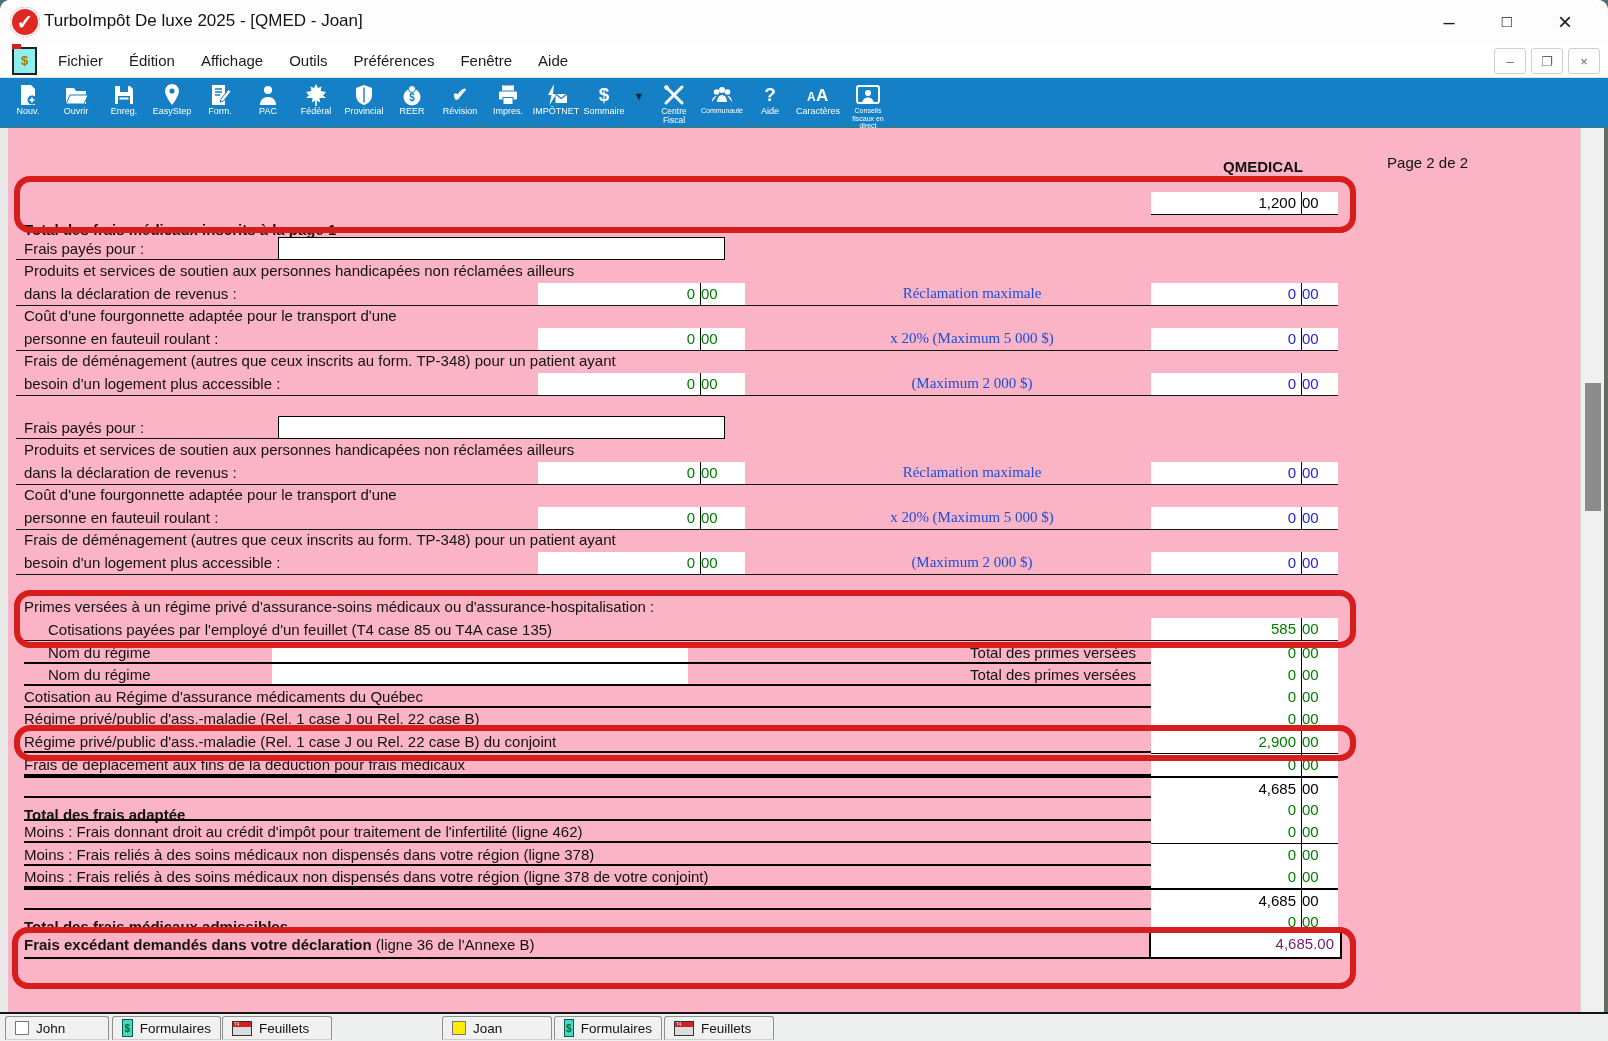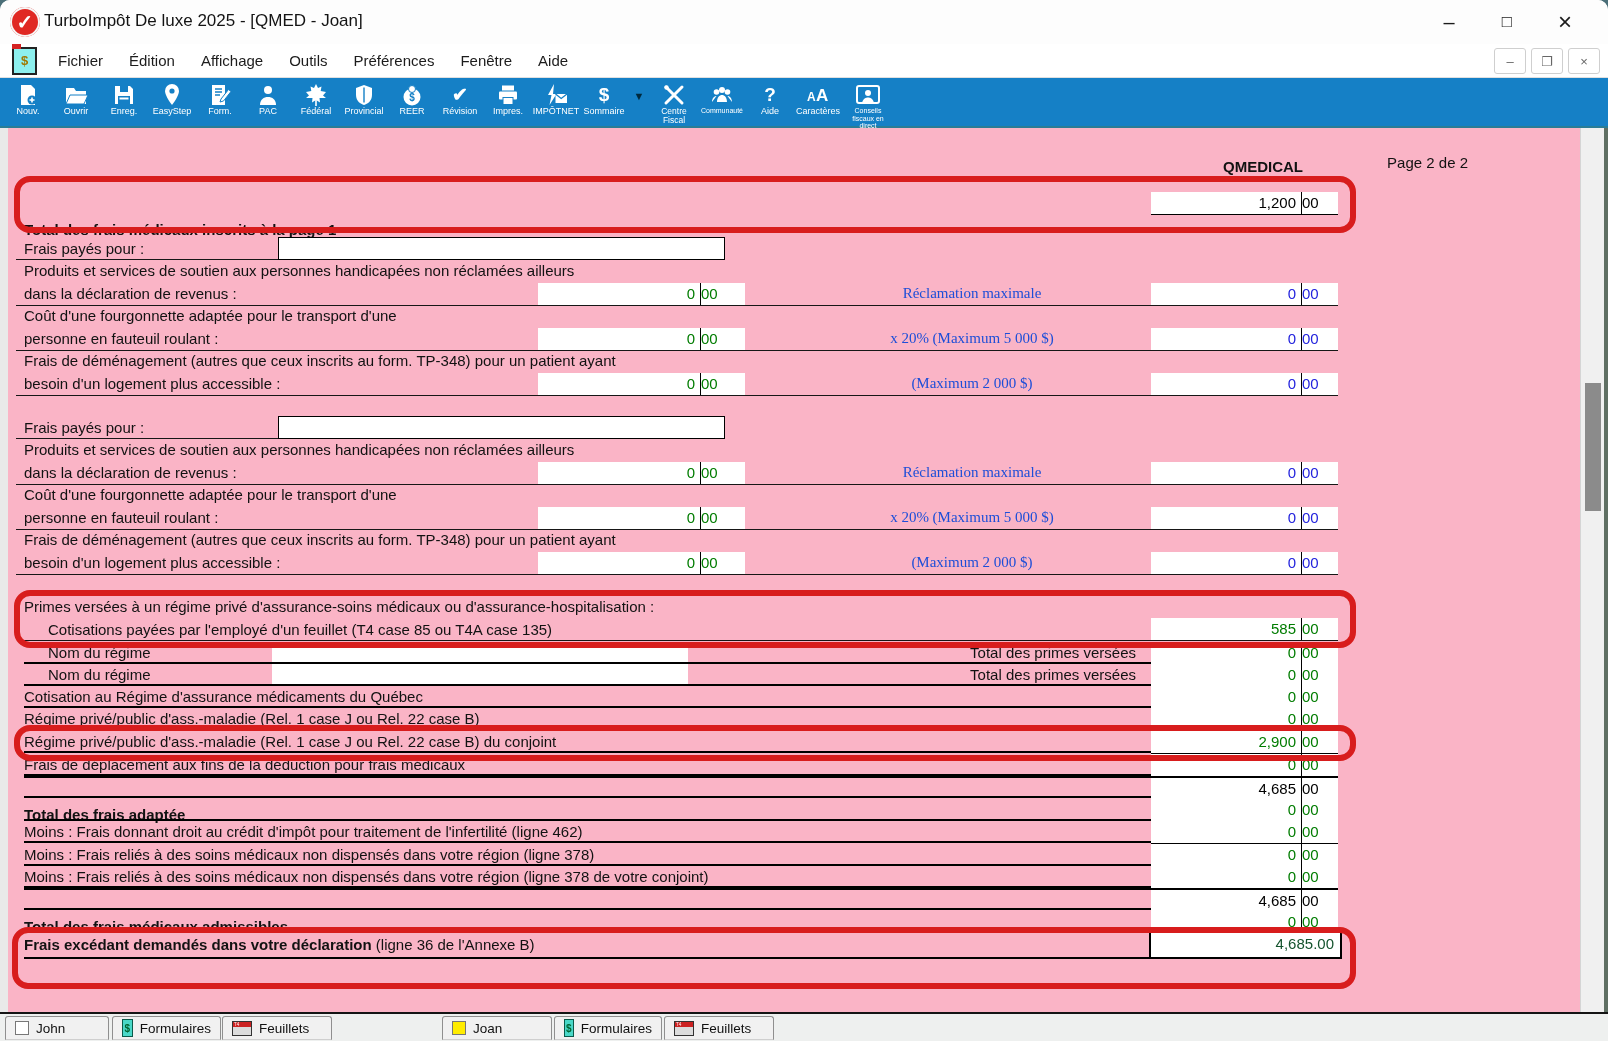--- a/index.html
+++ b/index.html
@@ -55,21 +55,21 @@
   .amt-l .v{width:157px;} .amt-l .c{width:44px;}
   .green{color:#007c00;} .blue{color:#2323dd;} .black{color:#000;}
   .trow{position:absolute;left:16px;width:1314px;height:22px;border-bottom:2px solid #000000;font-size:15px;box-sizing:border-box;}
   .trow .tl{position:absolute;left:0;top:2px;white-space:nowrap;}
   .trow .tl.ind{left:24px;}
   .trow .tr-lbl{position:absolute;right:202px;top:2px;white-space:nowrap;}
   .trow .amt{left:1127px;top:0;}
   .trow.thick{border-top:2px solid #000;}
   .trow .rowinp{position:absolute;left:248px;top:0;width:416px;height:20px;background:#fff;}
   .focusbox{position:absolute;left:1125px;top:-3px;width:183px;height:24px;border:2px solid #000;background:#fff;
-            font-size:15px;line-height:22px;text-align:right;padding-right:6px;color:#14532d;}
+            font-size:15px;line-height:22px;text-align:right;padding-right:6px;color:#701a75;}
   .ring{position:absolute;border:6px solid #d81d1d;border-radius:16px;pointer-events:none;z-index:6;}
 
   
   .scroll-track{position:absolute;left:1580px;top:0;width:24px;height:884px;background:#f0f0f0;border-left:1px solid #d5d5d5;}
   .scroll-thumb{position:absolute;left:4px;top:255px;width:16px;height:128px;background:#8b8b8b;}
   .right-sliver{position:absolute;left:1604px;top:0;width:4px;height:884px;background:#5f6f63;}
 
   
   .statusbar{position:absolute;left:0;top:1012px;width:1608px;height:29px;background:#eef0ef;border-top:2px solid #141414;box-sizing:border-box;}
   .tab{position:absolute;top:2px;height:24px;background:#f1f1f1;border:1px solid #8f8f8f;border-bottom-color:#cfcfcf;

